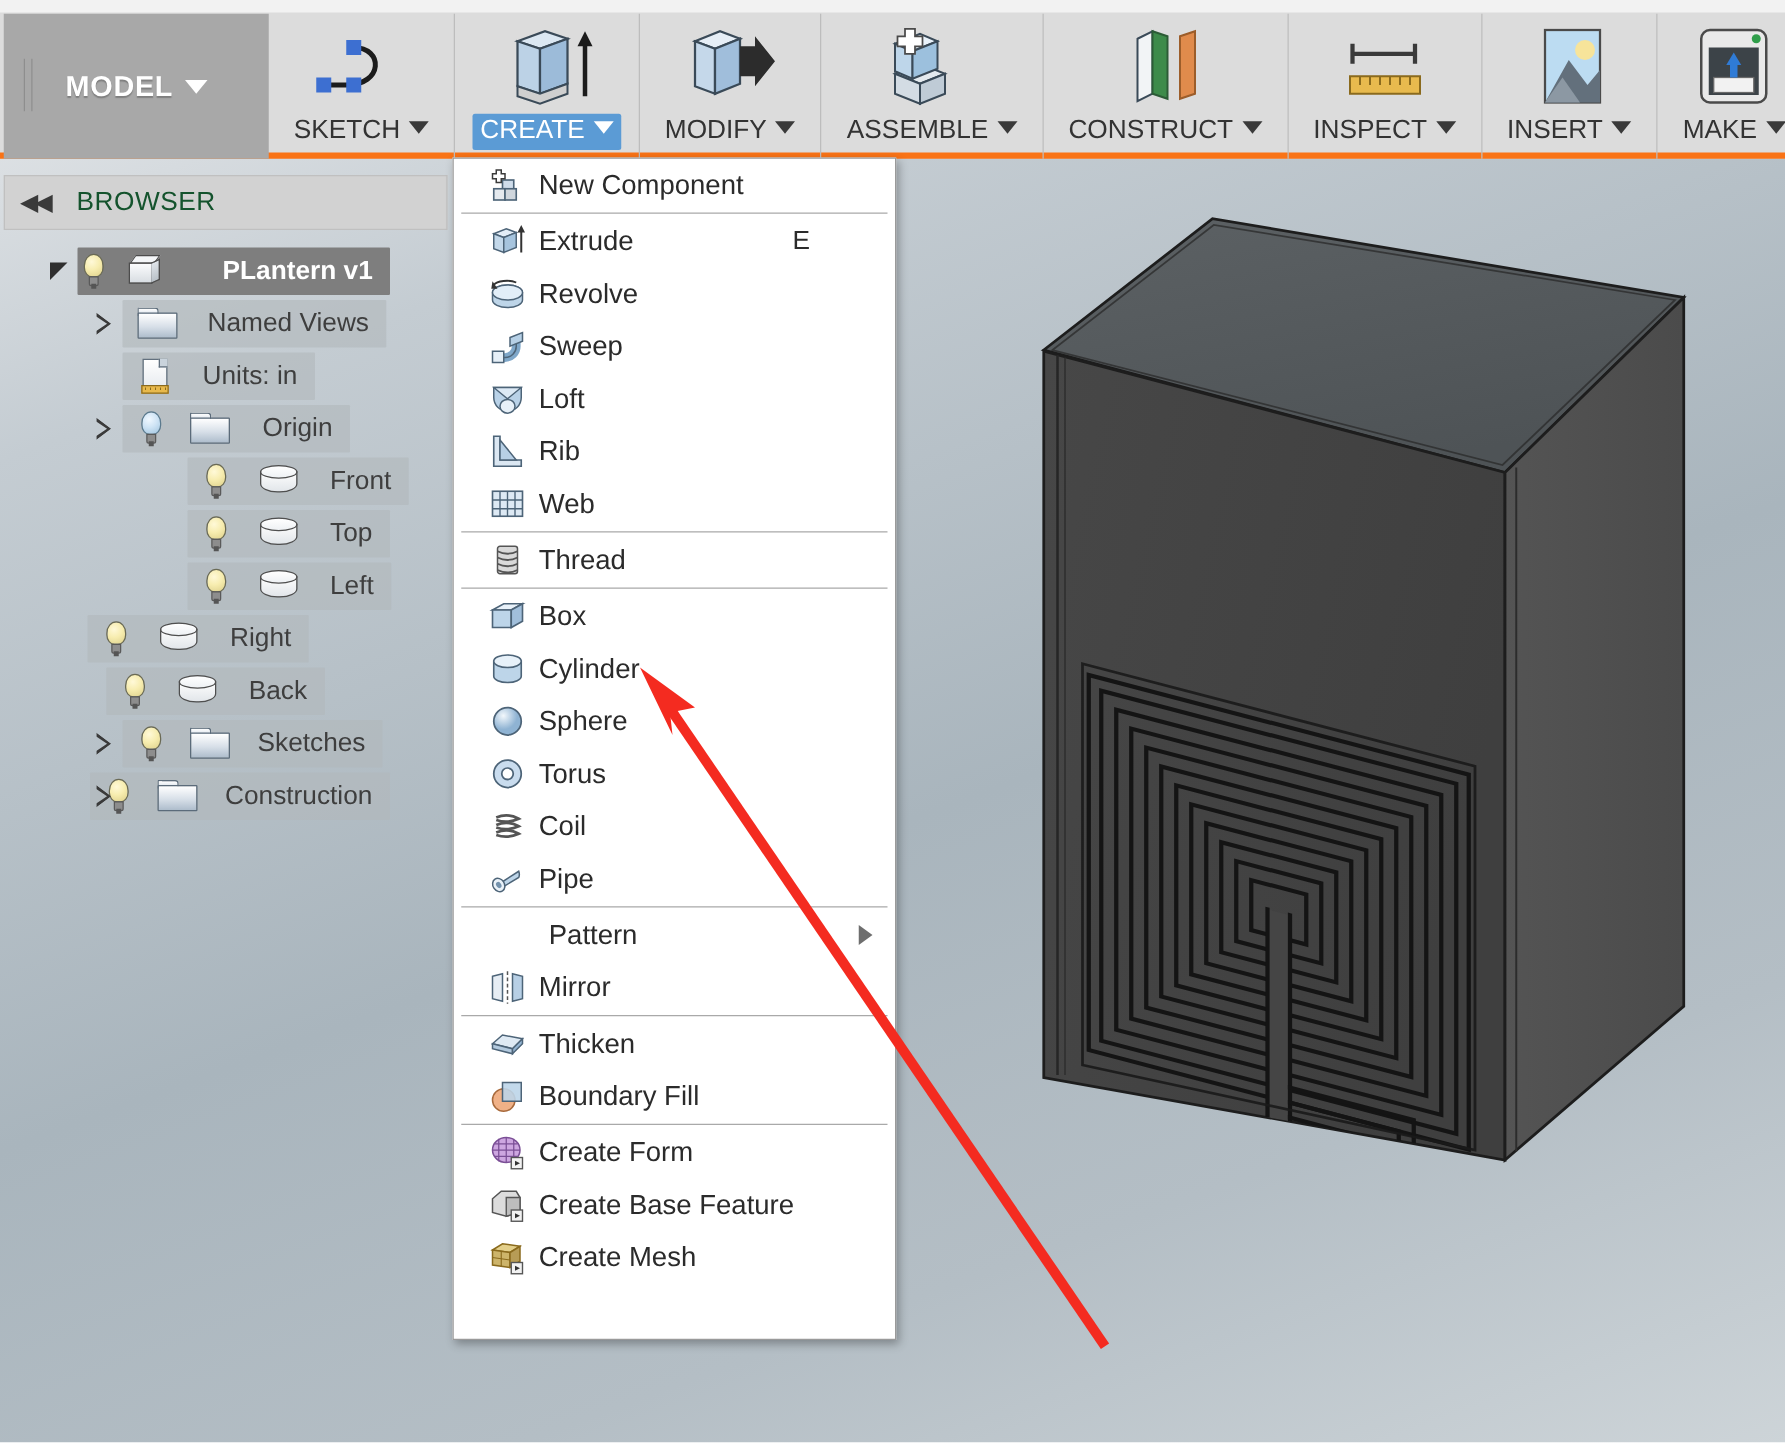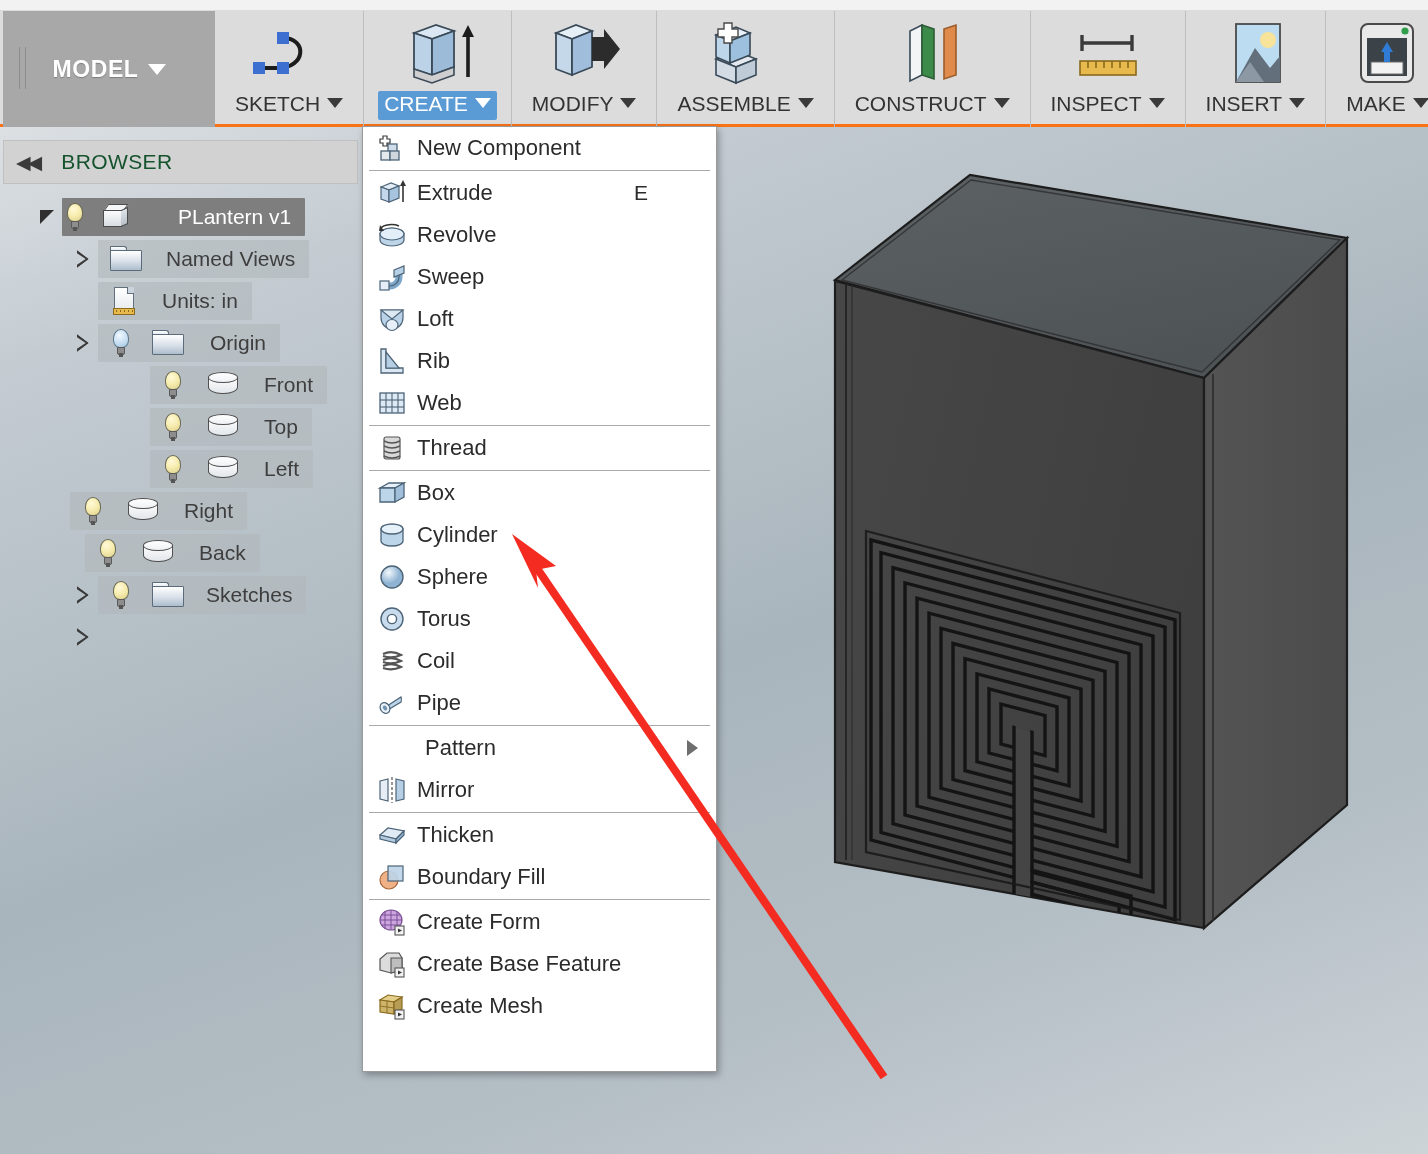--- a/index.html
+++ b/index.html
@@ -14,21 +14,21 @@
   
   .viewport {
     position: absolute; left: 0; top: 0; width: 1428px; height: 1154px;
     background: linear-gradient(160deg, #e8eaec 0%, #c4ccd2 22%, #a9b5bd 55%, #b4bec5 78%, #cdd4d8 100%);
   }
 
   
   .ribbon {
     position: absolute; left: 0; top: 0; width: 1428px; height: 127px;
     background: #dcdcdc;
-    border-bottom: 3px solid #f97316;
+    border-bottom: 5px solid #f97316;
     text-align: right;
   }
   .ribbon-top-strip {
     position: absolute; left: 0; top: 0; width: 1428px; height: 10px;
     background: #f2f2f2;
   }
   .model-tab {
     position: absolute; left: 3px; top: 11px; width: 212px; height: 116px;
     background: #a8a8a8;
     display: flex; align-items: center; justify-content: center;
@@ -92,21 +92,21 @@
 
   .tree { position: absolute; left: 0; top: 196px; width: 360px; }
   .trow {
     position: relative; height: 42px; display: flex; align-items: center;
   }
   .trow .pill {
     display: flex; align-items: center; height: 38px;
     background: rgba(178,184,188,.62); border-radius: 1px; padding-right: 14px;
   }
   .trow.selected .pill { background: #7e7e7e; }
-  .trow.selected .tlabel { color: #ffffff; font-weight: normal; }
+  .trow.selected .tlabel { color: #ffffff; font-weight: bold; }
   .tlabel { font-size: 21px; color: #3e3e3e; margin-left: 12px; white-space: nowrap; }
   .disc {
     width: 22px; height: 22px; margin-right: 4px; flex: 0 0 auto;
     display: flex; align-items: center; justify-content: center;
   }
 
   
   .tri-right { width:0;height:0;border-top:9px solid transparent;border-bottom:9px solid transparent;border-left:12px solid transparent; position:relative; }
   .tri-right::after{content:"";position:absolute;left:-12px;top:-9px;width:0;height:0;
     border-top:9px solid transparent;border-bottom:9px solid transparent;border-left:12px solid #3a3a3a;
@@ -163,21 +163,21 @@
 
   
   .menu {
     position: absolute; left: 362px; top: 126px; width: 355px; height: 946px;
     background: #ffffff; border: 1px solid #9a9a9a;
     box-shadow: 2px 3px 7px rgba(0,0,0,.30);
     z-index: 20;
   }
   .mi {
     position: relative; height: 42px; display: flex; align-items: center;
-    padding-left: 14px;
+    padding-left: 28px;
   }
   .mi .mlabel { font-size: 22px; color: #2b2b2b; margin-left: 10px; white-space: nowrap; }
   .mi .mlabel.indent { margin-left: 48px; }
   .mi .mkey { position: absolute; right: 68px; font-size: 21px; color: #2b2b2b; }
   .mi .submenu-arrow {
     position: absolute; right: 18px; width:0;height:0;
     border-top:8px solid transparent;border-bottom:8px solid transparent;border-left:11px solid #6e6e6e;
   }
   .msep { height: 1px; background: #a9a9a9; margin: 1px 6px; }
 
@@ -549,20 +549,32 @@
           </span>
         <span class="folder" style="margin-left:18px">
             <span class="t"></span>
             <span class="b"></span>
           </span>
         <span class="tlabel" style="margin-left:22px">Sketches</span>
       </span>
     </div>
 
     <div class="trow" style="padding-left:72px">
+      <span class="pill">
+        <span class="bulb" style="margin-left:10px">
+            <span class="glass"></span>
+            <span class="base"></span>
+            <span class="fil"></span>
+          </span>
+        <span class="folder" style="margin-left:18px">
+            <span class="t"></span>
+            <span class="b"></span>
+          </span>
+        <span class="tlabel" style="margin-left:22px">Construction</span>
+      </span>
       <span class="disc" style="position:absolute;left:72px">
           <span class="tri-right"></span>
         </span>
     </div>
 
   </div>
 
   <div class="menu">
 
     <div class="mi">

